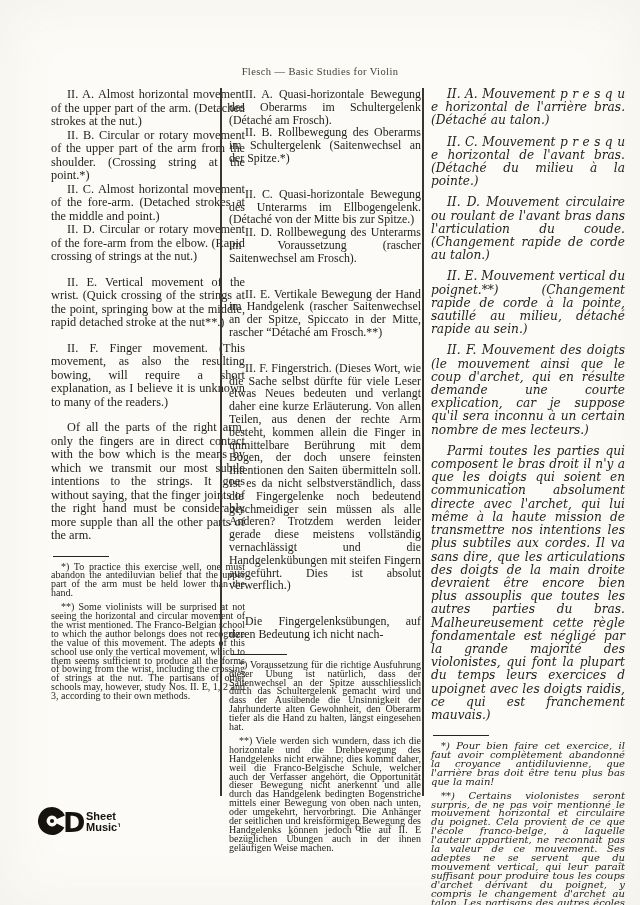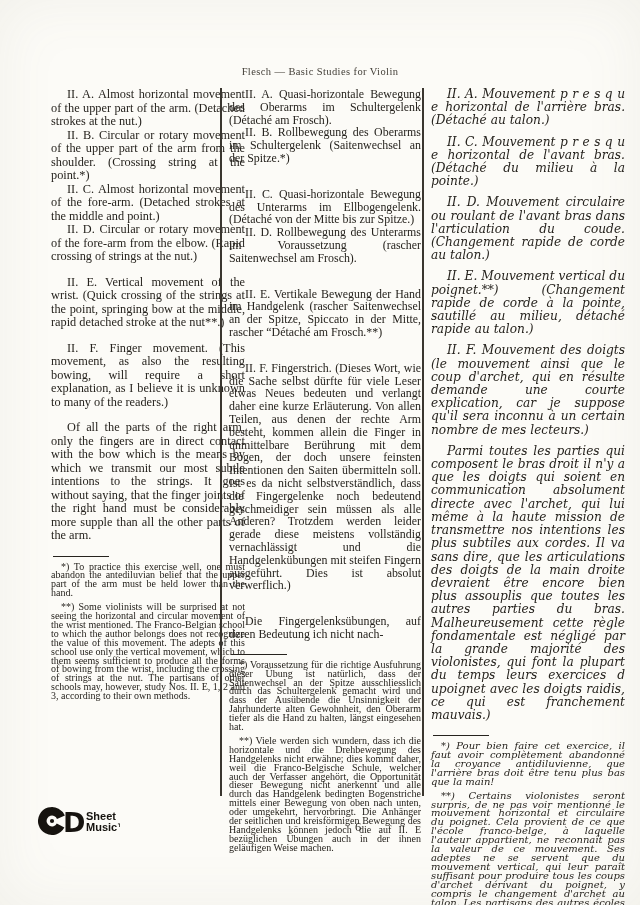--- a/index.html
+++ b/index.html
@@ -65,21 +65,21 @@
       <p class="fn">**) Viele werden sich wundern, dass ich die horizontale und die Drehbewegung des Handgelenks nicht erwähne; dies kommt daher, weil die Franco-Belgische Schule, welcher auch der Verfasser angehört, die Opportunität dieser Bewegung nicht anerkennt und alle durch das Handgelenk bedingten Bogenstriche mittels einer Bewegung von oben nach unten, oder umgekehrt, hervorbringt. Die Anhänger der seitlichen und kreisförmigen Bewegung des Handgelenks können jedoch die auf II. E bezüglichen Übungen auch in der ihnen geläufigen Weise machen.</p>
     </div>
   </div>
 
   <div class="divider divider-2"></div>
 
   <div class="col col-fr">
     <p>II. A. Mouvement p r e s q u e horizontal de l'arrière bras. (Détaché au talon.)</p>
     <p class="gap">II. C. Mouvement p r e s q u e horizontal de l'avant bras. (Détaché du milieu à la pointe.)</p>
     <p class="gap">II. D. Mouvement circulaire ou roulant de l'avant bras dans l'articulation du coude. (Changement rapide de corde au talon.)</p>
-    <p class="gap">II. E. Mouvement vertical du poignet.**) (Changement rapide de corde à la pointe, sautillé au milieu, détaché rapide au talon.)</p>
+    <p class="gap">II. E. Mouvement vertical du poignet.**) (Changement rapide de corde à la pointe, sautillé au milieu, détaché rapide au sein.)</p>
     <p class="gap">II. F. Mouvement des doigts (le mouvement ainsi que le coup d'archet, qui en résulte demande une courte explication, car je suppose qu'il sera inconnu à un certain nombre de mes lecteurs.)</p>
     <p class="gap">Parmi toutes les parties qui composent le bras droit il n'y a que les doigts qui soient en communication absolument directe avec l'archet, qui lui même à la haute mission de transmettre nos intentions les plus subtiles aux cordes. Il va sans dire, que les articulations des doigts de la main droite devraient être encore bien plus assouplis que toutes les autres parties du bras. Malheureusement cette règle fondamentale est négligé par la grande majorité des violonistes, qui font la plupart du temps leurs exercices d upoignet avec les doigts raidis, ce qui est franchement mauvais.)</p>
     <div class="fnblock">
       <div class="fn-rule"></div>
       <p class="fn">*) Pour bien faire cet exercice, il faut avoir complètement abandonné la croyance antidiluvienne, que l'arrière bras doit être tenu plus bas que la main!</p>
       <p class="fn">**) Certains violonistes seront surpris, de ne pas voir mentionné le mouvement horizontal et circulaire du poignet. Cela provient de ce que l'école franco-belge, à laquelle l'auteur appartient, ne reconnaît pas la valeur de ce mouvement. Ses adeptes ne se servent que du mouvement vertical, qui leur paraît suffisant pour produire tous les coups d'archet dérivant du poignet, y compris le changement d'archet au talon. Les partisans des autres écoles pourront cependant travailler les No. II. E, 1, 2 &amp; 3, de la manière, à laquelle ils ont été habitués</p>
     </div>
   </div>
 
   <svg class="logo" viewBox="0 0 82 30">

